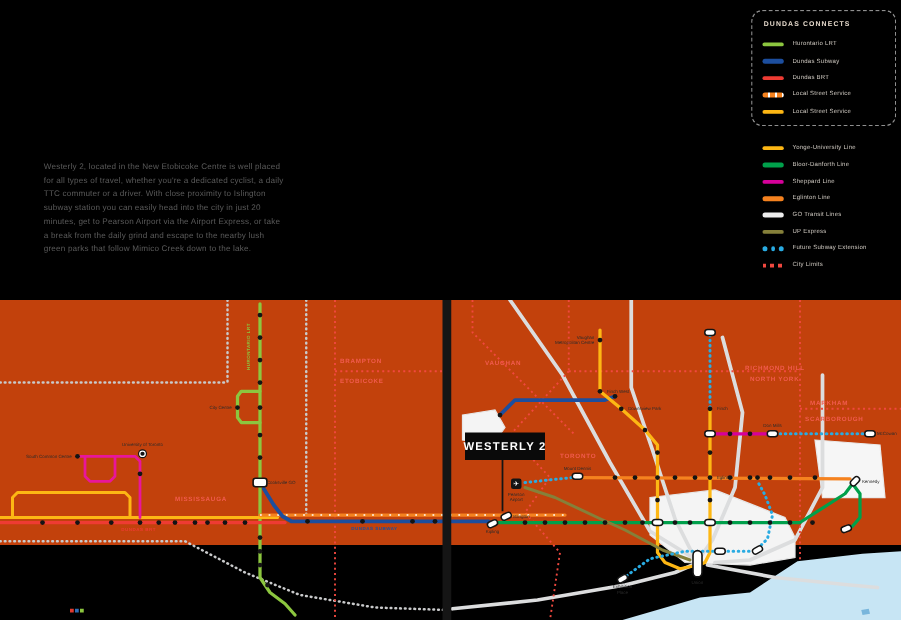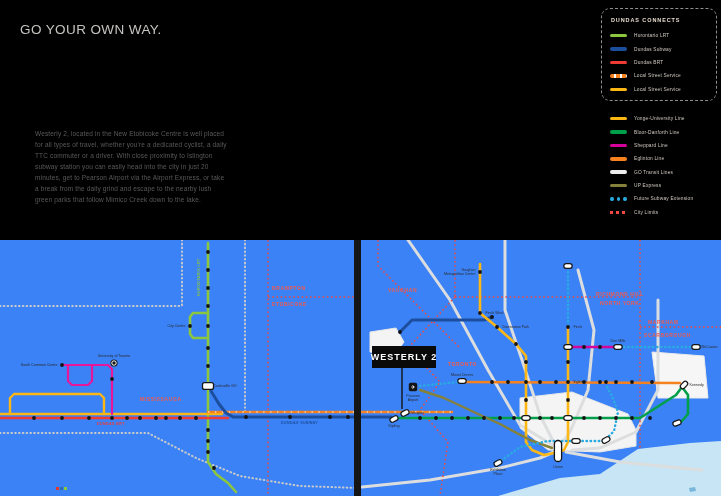--- a/index.html
+++ b/index.html
@@ -19,31 +19,30 @@
   .legend{position:absolute;left:601px;top:8px;width:116px;}
   .legend-box{border:1px dashed #8f8f8f;border-radius:9px;padding:6px 8px 4px 8px;}
   .legend-title{font-size:5.5px;font-weight:bold;color:#E6DACC;letter-spacing:.9px;margin:2px 0 6px 1px;}
   .legend-item{display:flex;align-items:center;gap:7px;height:13.4px;}
   .swatch{width:17px;height:3.5px;border-radius:2px;flex:0 0 auto;position:relative;}
   .swatch.dots{background:none;display:flex;gap:3px;align-items:center;height:5px;}
   .swatch.dots i{width:4.4px;height:4.4px;border-radius:50%;display:block;}
   .swatch.dashes{height:2.6px;border-radius:0;}
   .legend-label{font-size:4.8px;color:#CFC9C1;letter-spacing:.2px;white-space:nowrap;}
   .legend-lower{margin-top:11px;padding:0 9px;}
-  .map-area{position:absolute;left:0;top:240px;width:721px;height:256px;background:#3b82f6;}
+  .map-area{position:absolute;left:0;top:240px;width:721px;height:196px;background:#c2410c;}
   .divider{position:absolute;left:354px;top:240px;width:7px;height:256px;background:#151515;}
   .brand-mark{position:absolute;left:56px;top:487px;display:flex;gap:1px;}
   .brand-mark i{width:3px;height:3px;display:block;}
   svg{position:absolute;left:0;top:0;}
 </style>
 </head>
 <body>
 
 <div class="top-band">
-  <div class="page-title">GO YOUR OWN WAY.</div>
   <div class="intro">Westerly 2, located in the New Etobicoke Centre is well placed for all types of travel, whether you're a dedicated cyclist, a daily TTC commuter or a driver. With close proximity to Islington subway station you can easily head into the city in just 20 minutes, get to Pearson Airport via the Airport Express, or take a break from the daily grind and escape to the nearby lush green parks that follow Mimico Creek down to the lake.</div>
   <div class="legend">
     <div class="legend-box">
       <div class="legend-title">DUNDAS CONNECTS</div>
       <div id="legend-boxed">
           <div class="legend-item">
             <span class="swatch" style="background: rgb(140, 198, 63);"></span>
             <span class="legend-label">Hurontario LRT</span>
           </div>
           <div class="legend-item">

